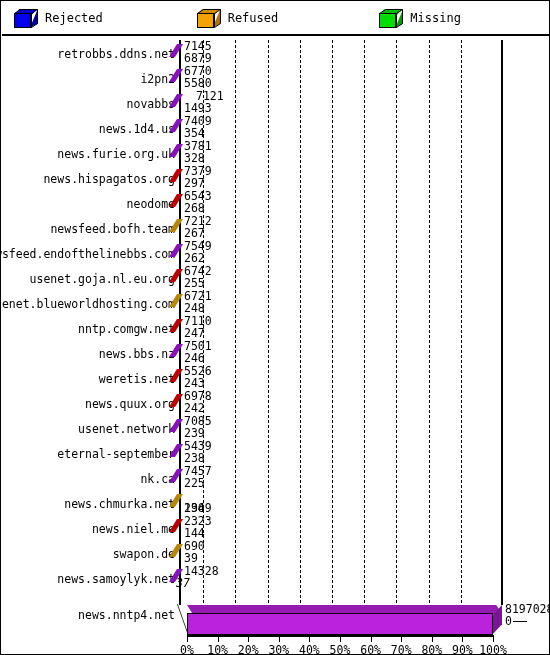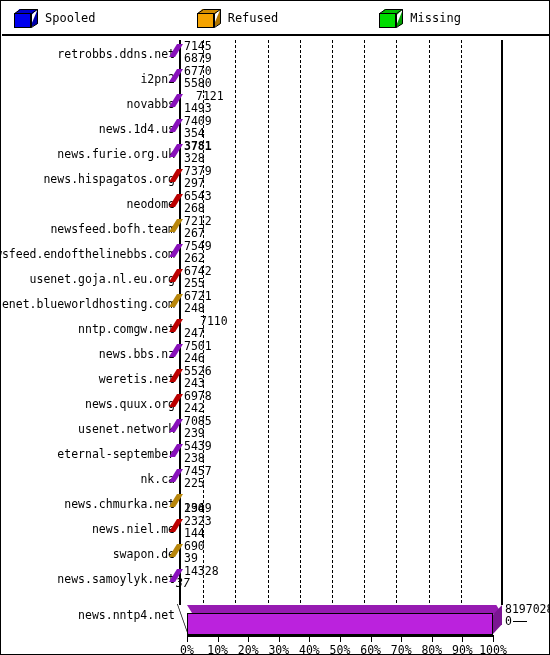--- a/index.html
+++ b/index.html
@@ -156,21 +156,21 @@
         <div class="legend-cube">
           <div class="face-top-poly" style="background: rgb(0, 0, 202);"></div>
           <div class="face-side-poly" style="background: rgb(0, 0, 171);"></div>
           <div class="face-front" style="background: rgb(0, 0, 238);"></div>
           <svg class="cube-outline" viewBox="0 0 24 19">
             <path d="M0.5,4.5 L6.5,0.5 L23.5,0.5 L23.5,14.5 L17.5,18.5 L0.5,18.5 Z" fill="none" stroke="#000" stroke-width="1"></path>
             <path d="M0.5,4.5 L17.5,4.5 L17.5,18.5" fill="none" stroke="#000" stroke-width="1"></path>
             <path d="M17.5,4.5 L23.5,0.5" fill="none" stroke="#000" stroke-width="1"></path>
           </svg>
         </div>
-        <span class="legend-label">Spooled</span>
+        <span class="legend-label">Rejected</span>
       </div>
       <div class="legend-item">
         <div class="legend-cube">
           <div class="face-top-poly" style="background: rgb(208, 139, 0);"></div>
           <div class="face-side-poly" style="background: rgb(176, 117, 0);"></div>
           <div class="face-front" style="background: rgb(245, 163, 0);"></div>
           <svg class="cube-outline" viewBox="0 0 24 19">
             <path d="M0.5,4.5 L6.5,0.5 L23.5,0.5 L23.5,14.5 L17.5,18.5 L0.5,18.5 Z" fill="none" stroke="#000" stroke-width="1"></path>
             <path d="M0.5,4.5 L17.5,4.5 L17.5,18.5" fill="none" stroke="#000" stroke-width="1"></path>
             <path d="M17.5,4.5 L23.5,0.5" fill="none" stroke="#000" stroke-width="1"></path>
@@ -216,21 +216,21 @@
       <div class="cat-label" style="right: 375px; top: 61px;">novabbs</div>
       <div class="bar-skew" style="left: 167px; top: 57px; width: 14px; height: 13px; background: rgb(136, 17, 187); clip-path: polygon(57% 0%, 100% 0%, 43% 100%, 0% 100%);"></div>
       <div class="val-label" style="left: 182px; top: 54px; margin-left: 12px;">7121</div>
       <div class="val-label" style="left: 182px; top: 66px;">1493</div>
       <div class="cat-label" style="right: 375px; top: 86px;">news.1d4.us</div>
       <div class="bar-skew" style="left: 167px; top: 82px; width: 14px; height: 13px; background: rgb(136, 17, 187); clip-path: polygon(57% 0%, 100% 0%, 43% 100%, 0% 100%);"></div>
       <div class="val-label" style="left: 182px; top: 79px;">7409</div>
       <div class="val-label" style="left: 182px; top: 91px;">354</div>
       <div class="cat-label" style="right: 375px; top: 111px;">news.furie.org.uk</div>
       <div class="bar-skew" style="left: 167px; top: 107px; width: 14px; height: 13px; background: rgb(136, 17, 187); clip-path: polygon(57% 0%, 100% 0%, 43% 100%, 0% 100%);"></div>
-      <div class="val-label" style="left: 182px; top: 104px; font-weight: bold;">3781</div>
+      <div class="val-label" style="left: 182px; top: 104px;">3781</div>
       <div class="val-label" style="left: 182px; top: 116px;">328</div>
       <div class="cat-label" style="right: 375px; top: 136px;">news.hispagatos.org</div>
       <div class="bar-skew" style="left: 167px; top: 132px; width: 14px; height: 13px; background: rgb(187, 0, 0); clip-path: polygon(57% 0%, 100% 0%, 43% 100%, 0% 100%);"></div>
       <div class="val-label" style="left: 182px; top: 129px;">7379</div>
       <div class="val-label" style="left: 182px; top: 141px;">297</div>
       <div class="cat-label" style="right: 375px; top: 161px;">neodome</div>
       <div class="bar-skew" style="left: 167px; top: 157px; width: 14px; height: 13px; background: rgb(187, 0, 0); clip-path: polygon(57% 0%, 100% 0%, 43% 100%, 0% 100%);"></div>
       <div class="val-label" style="left: 182px; top: 154px;">6543</div>
       <div class="val-label" style="left: 182px; top: 166px;">268</div>
       <div class="cat-label" style="right: 375px; top: 186px;">newsfeed.bofh.team</div>
@@ -244,21 +244,21 @@
       <div class="cat-label" style="right: 375px; top: 236px;">usenet.goja.nl.eu.org</div>
       <div class="bar-skew" style="left: 167px; top: 232px; width: 14px; height: 13px; background: rgb(187, 0, 0); clip-path: polygon(57% 0%, 100% 0%, 43% 100%, 0% 100%);"></div>
       <div class="val-label" style="left: 182px; top: 229px;">6742</div>
       <div class="val-label" style="left: 182px; top: 241px;">255</div>
       <div class="cat-label" style="right: 375px; top: 261px;">usenet.blueworldhosting.com</div>
       <div class="bar-skew" style="left: 167px; top: 257px; width: 14px; height: 13px; background: rgb(184, 134, 11); clip-path: polygon(57% 0%, 100% 0%, 43% 100%, 0% 100%);"></div>
       <div class="val-label" style="left: 182px; top: 254px;">6721</div>
       <div class="val-label" style="left: 182px; top: 266px;">248</div>
       <div class="cat-label" style="right: 375px; top: 286px;">nntp.comgw.net</div>
       <div class="bar-skew" style="left: 167px; top: 282px; width: 14px; height: 13px; background: rgb(187, 0, 0); clip-path: polygon(57% 0%, 100% 0%, 43% 100%, 0% 100%);"></div>
-      <div class="val-label" style="left: 182px; top: 279px; margin-left: 16px;">7110</div>
+      <div class="val-label" style="left: 182px; top: 279px;">7110</div>
       <div class="val-label" style="left: 182px; top: 291px;">247</div>
       <div class="cat-label" style="right: 375px; top: 311px;">news.bbs.nz</div>
       <div class="bar-skew" style="left: 167px; top: 307px; width: 14px; height: 13px; background: rgb(136, 17, 187); clip-path: polygon(57% 0%, 100% 0%, 43% 100%, 0% 100%);"></div>
       <div class="val-label" style="left: 182px; top: 304px;">7501</div>
       <div class="val-label" style="left: 182px; top: 316px;">246</div>
       <div class="cat-label" style="right: 375px; top: 336px;">weretis.net</div>
       <div class="bar-skew" style="left: 167px; top: 332px; width: 14px; height: 13px; background: rgb(187, 0, 0); clip-path: polygon(57% 0%, 100% 0%, 43% 100%, 0% 100%);"></div>
       <div class="val-label" style="left: 182px; top: 329px;">5526</div>
       <div class="val-label" style="left: 182px; top: 341px;">243</div>
       <div class="cat-label" style="right: 375px; top: 361px;">news.quux.org</div>

